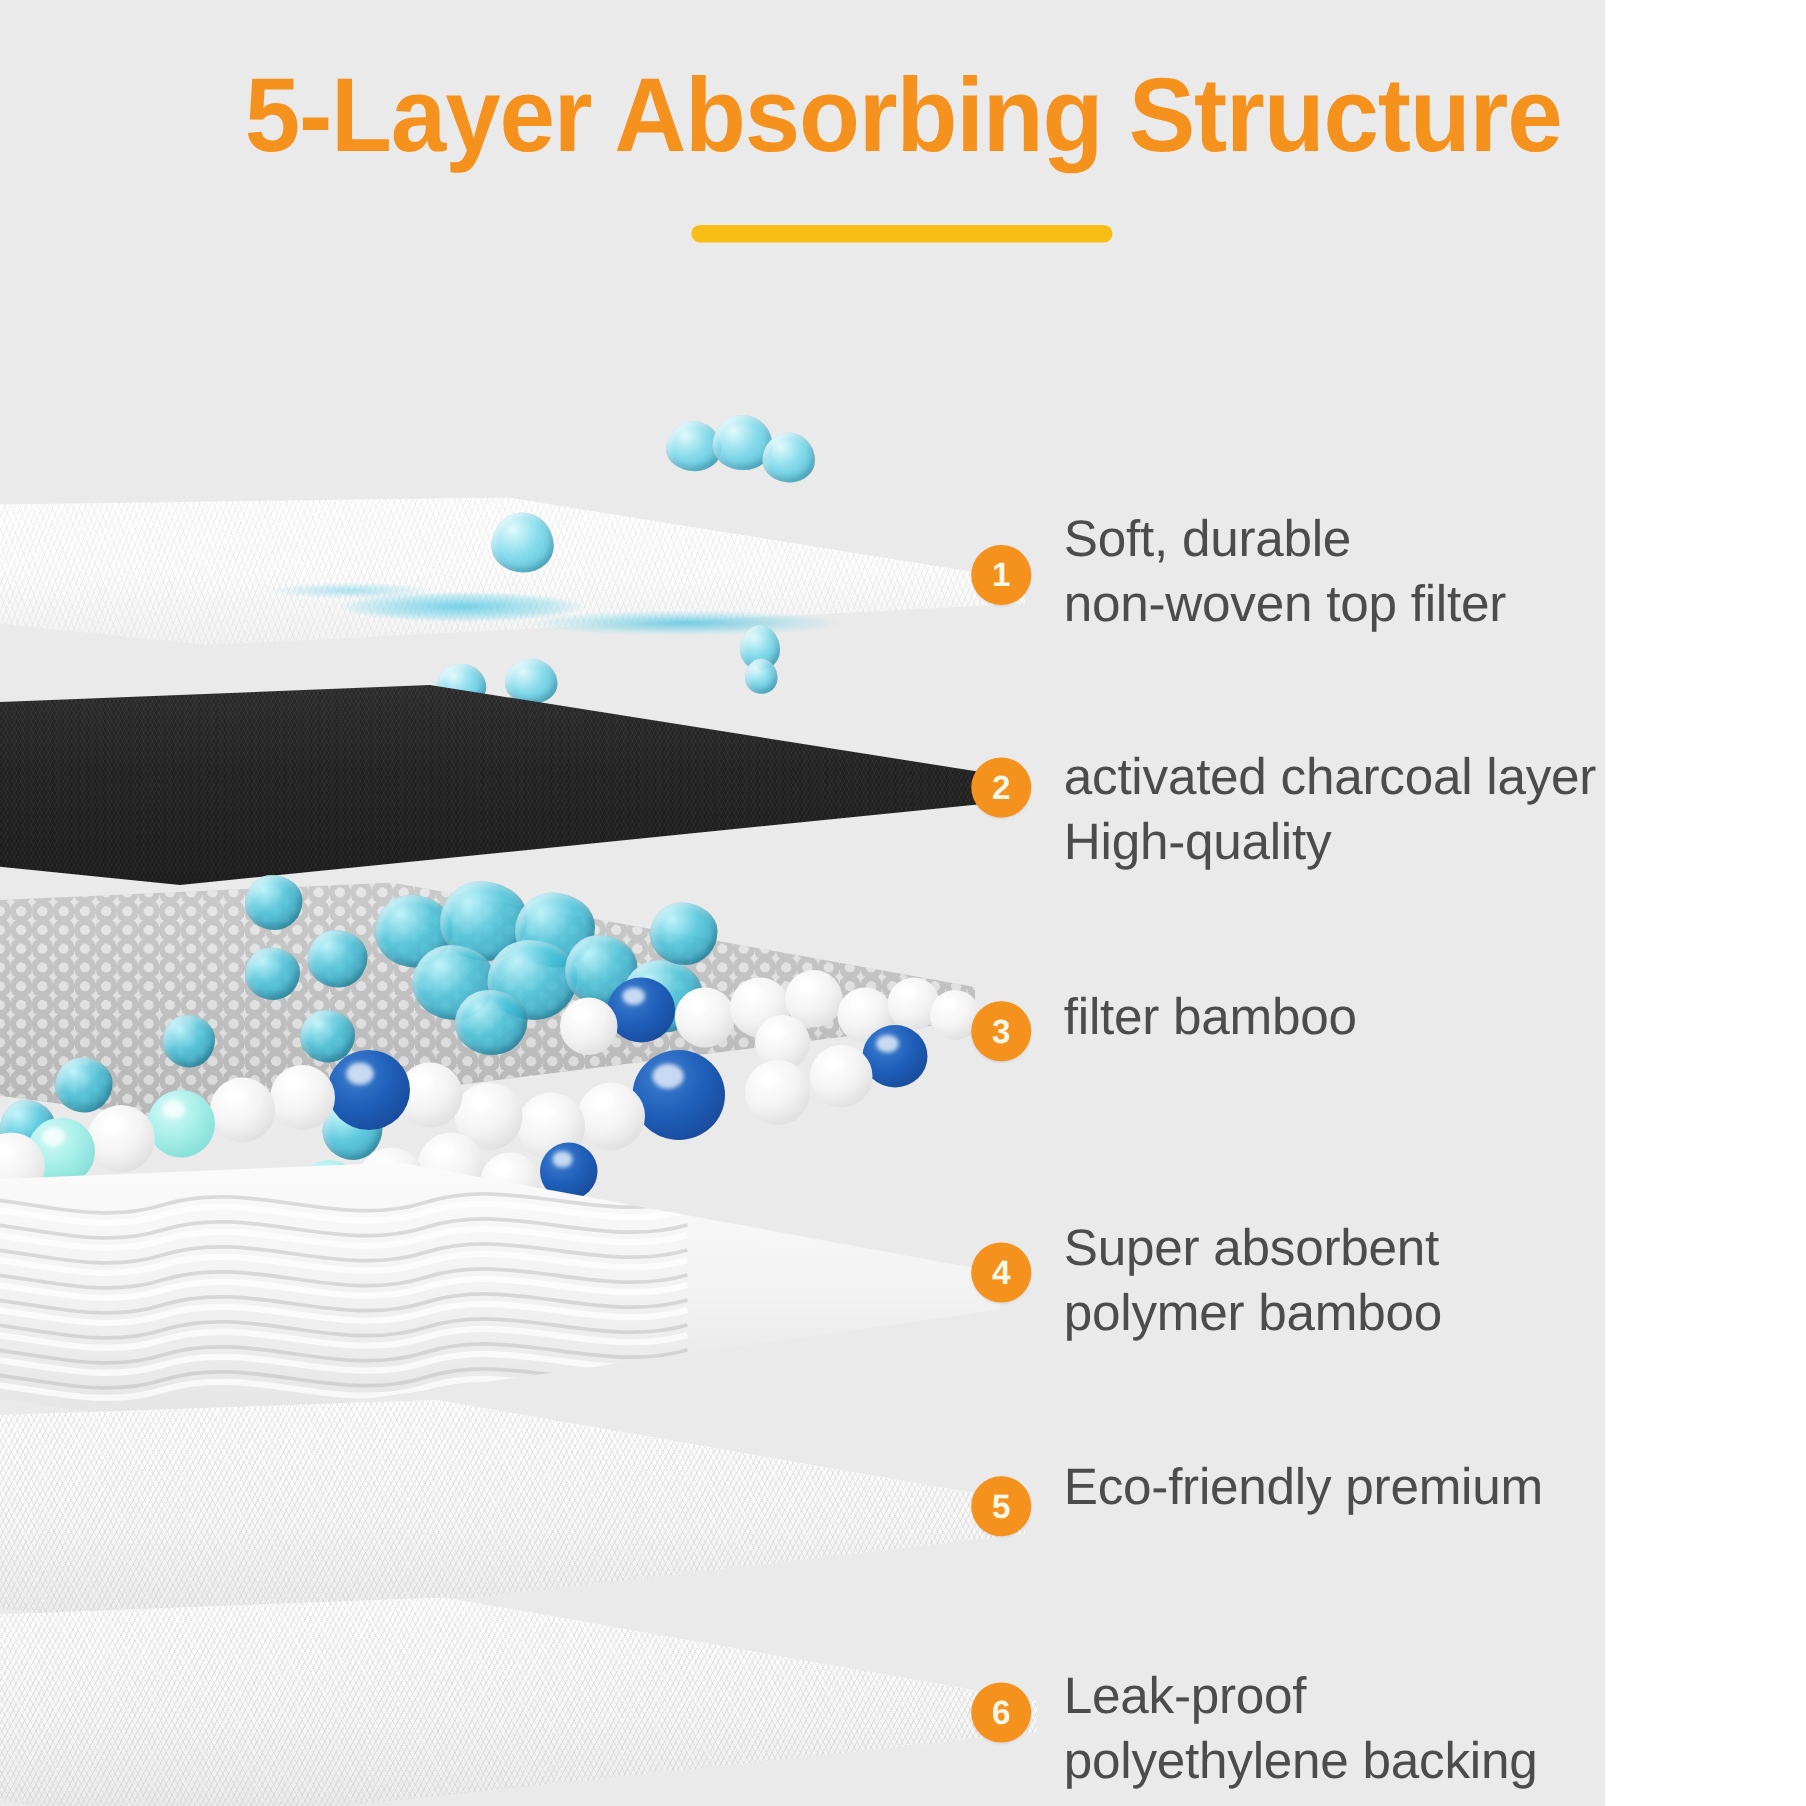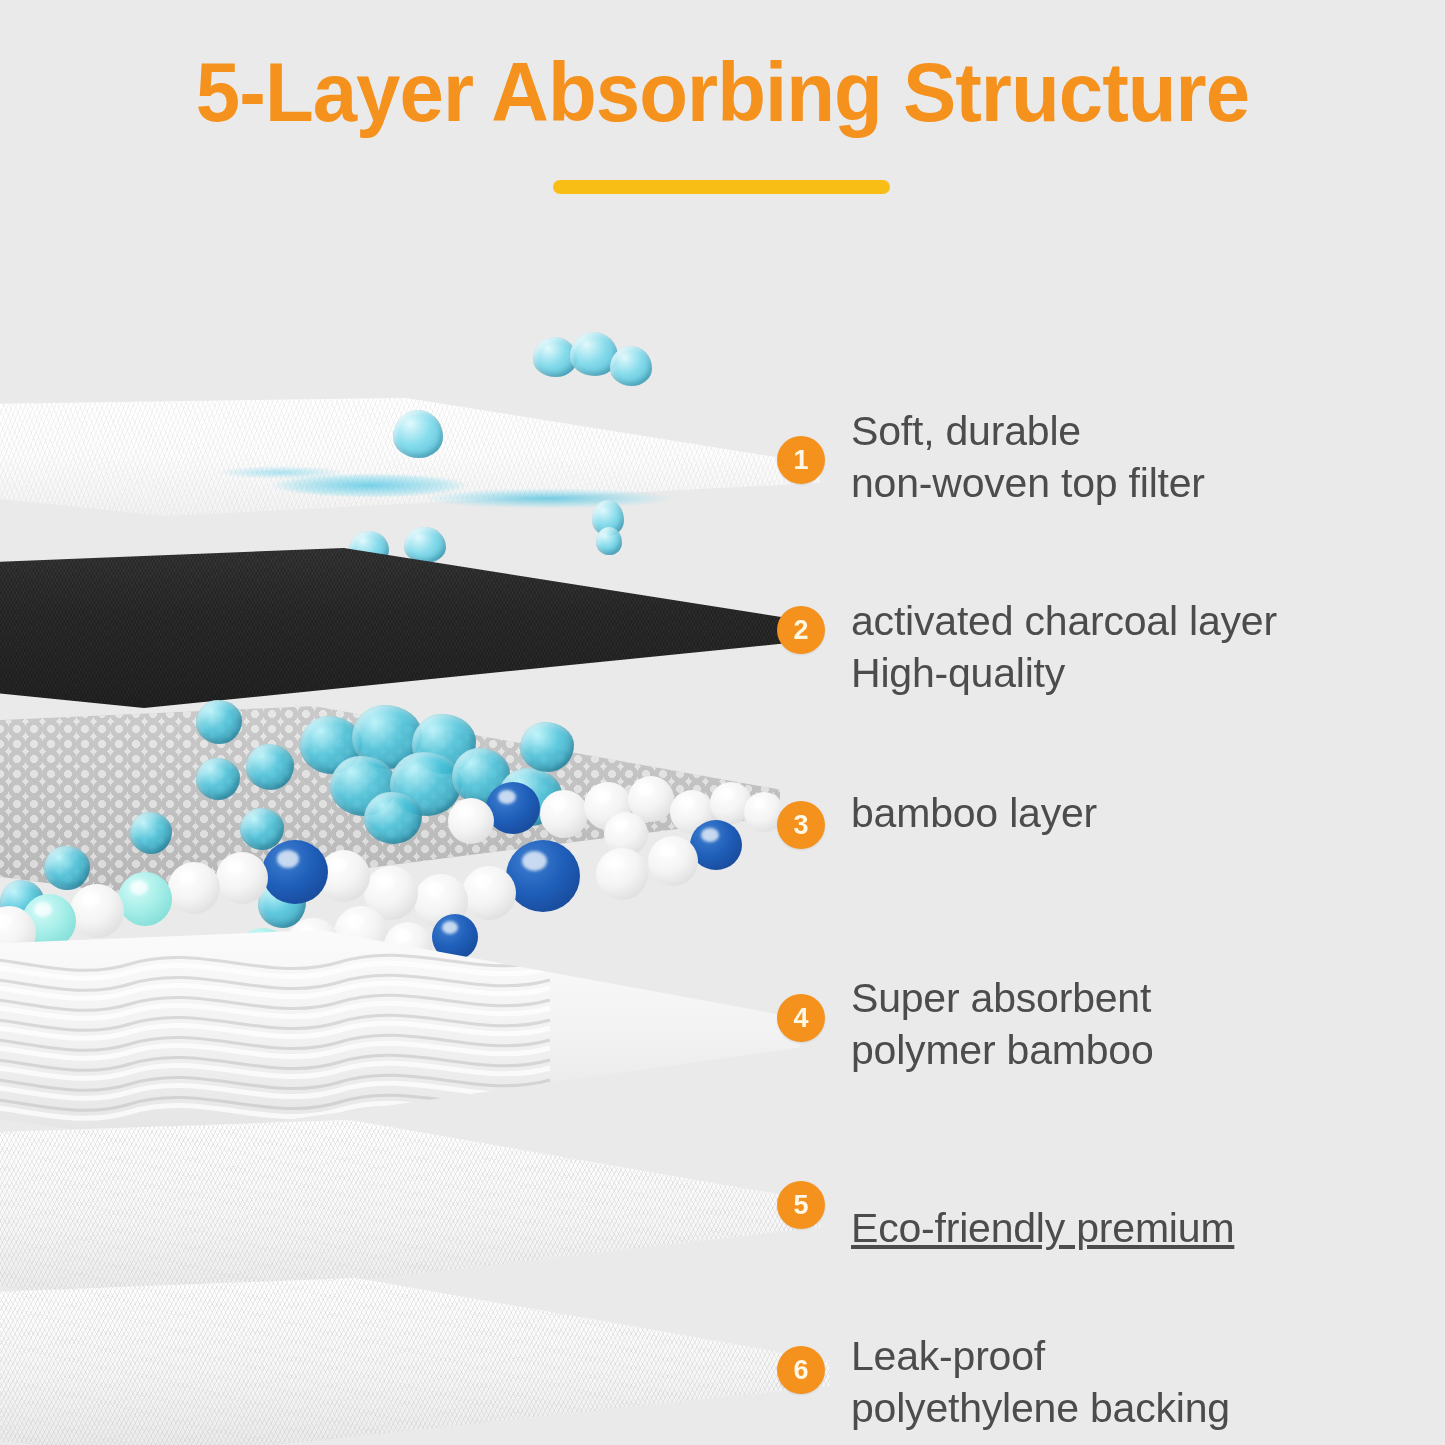--- a/index.html
+++ b/index.html
@@ -2,21 +2,21 @@
 <html><head>
 <meta charset="utf-8">
 <style>
   html, body {
     margin: 0;
     padding: 0;
     background: #ffffff;
   }
   .page {
     position: relative;
-    width: 1445px;
+    width: 1284px;
     height: 1445px;
     background: #eaeaea;
     overflow: hidden;
     font-family: "Liberation Sans", sans-serif;
   }
 
   
   .title {
     position: absolute;
     top: 48px;
@@ -372,31 +372,31 @@
   </div>
 
   <div class="badge" style="left:777px; top:606px;">2</div>
   <div class="callout-text" style="top:595px;">
     <span class="ln">activated charcoal layer</span>
     <span class="ln">High-quality</span>
   </div>
 
   <div class="badge" style="left:777px; top:801px;">3</div>
   <div class="callout-text" style="top:787px;">
-    <span class="ln">bamboo layer</span>
+    <span class="ln">filter bamboo</span>
   </div>
 
   <div class="badge" style="left:777px; top:994px;">4</div>
   <div class="callout-text" style="top:972px;">
     <span class="ln">Super absorbent</span>
     <span class="ln">polymer bamboo</span>
   </div>
 
   <div class="badge" style="left:777px; top:1181px;">5</div>
-  <div class="callout-text" style="top:1202px;text-decoration:underline;">
+  <div class="callout-text" style="top:1163px;">
     <span class="ln">Eco-friendly premium</span>
   </div>
 
   <div class="badge" style="left:777px; top:1346px;">6</div>
   <div class="callout-text" style="top:1330px;">
     <span class="ln">Leak-proof</span>
     <span class="ln">polyethylene backing</span>
   </div>
 
 </div>

